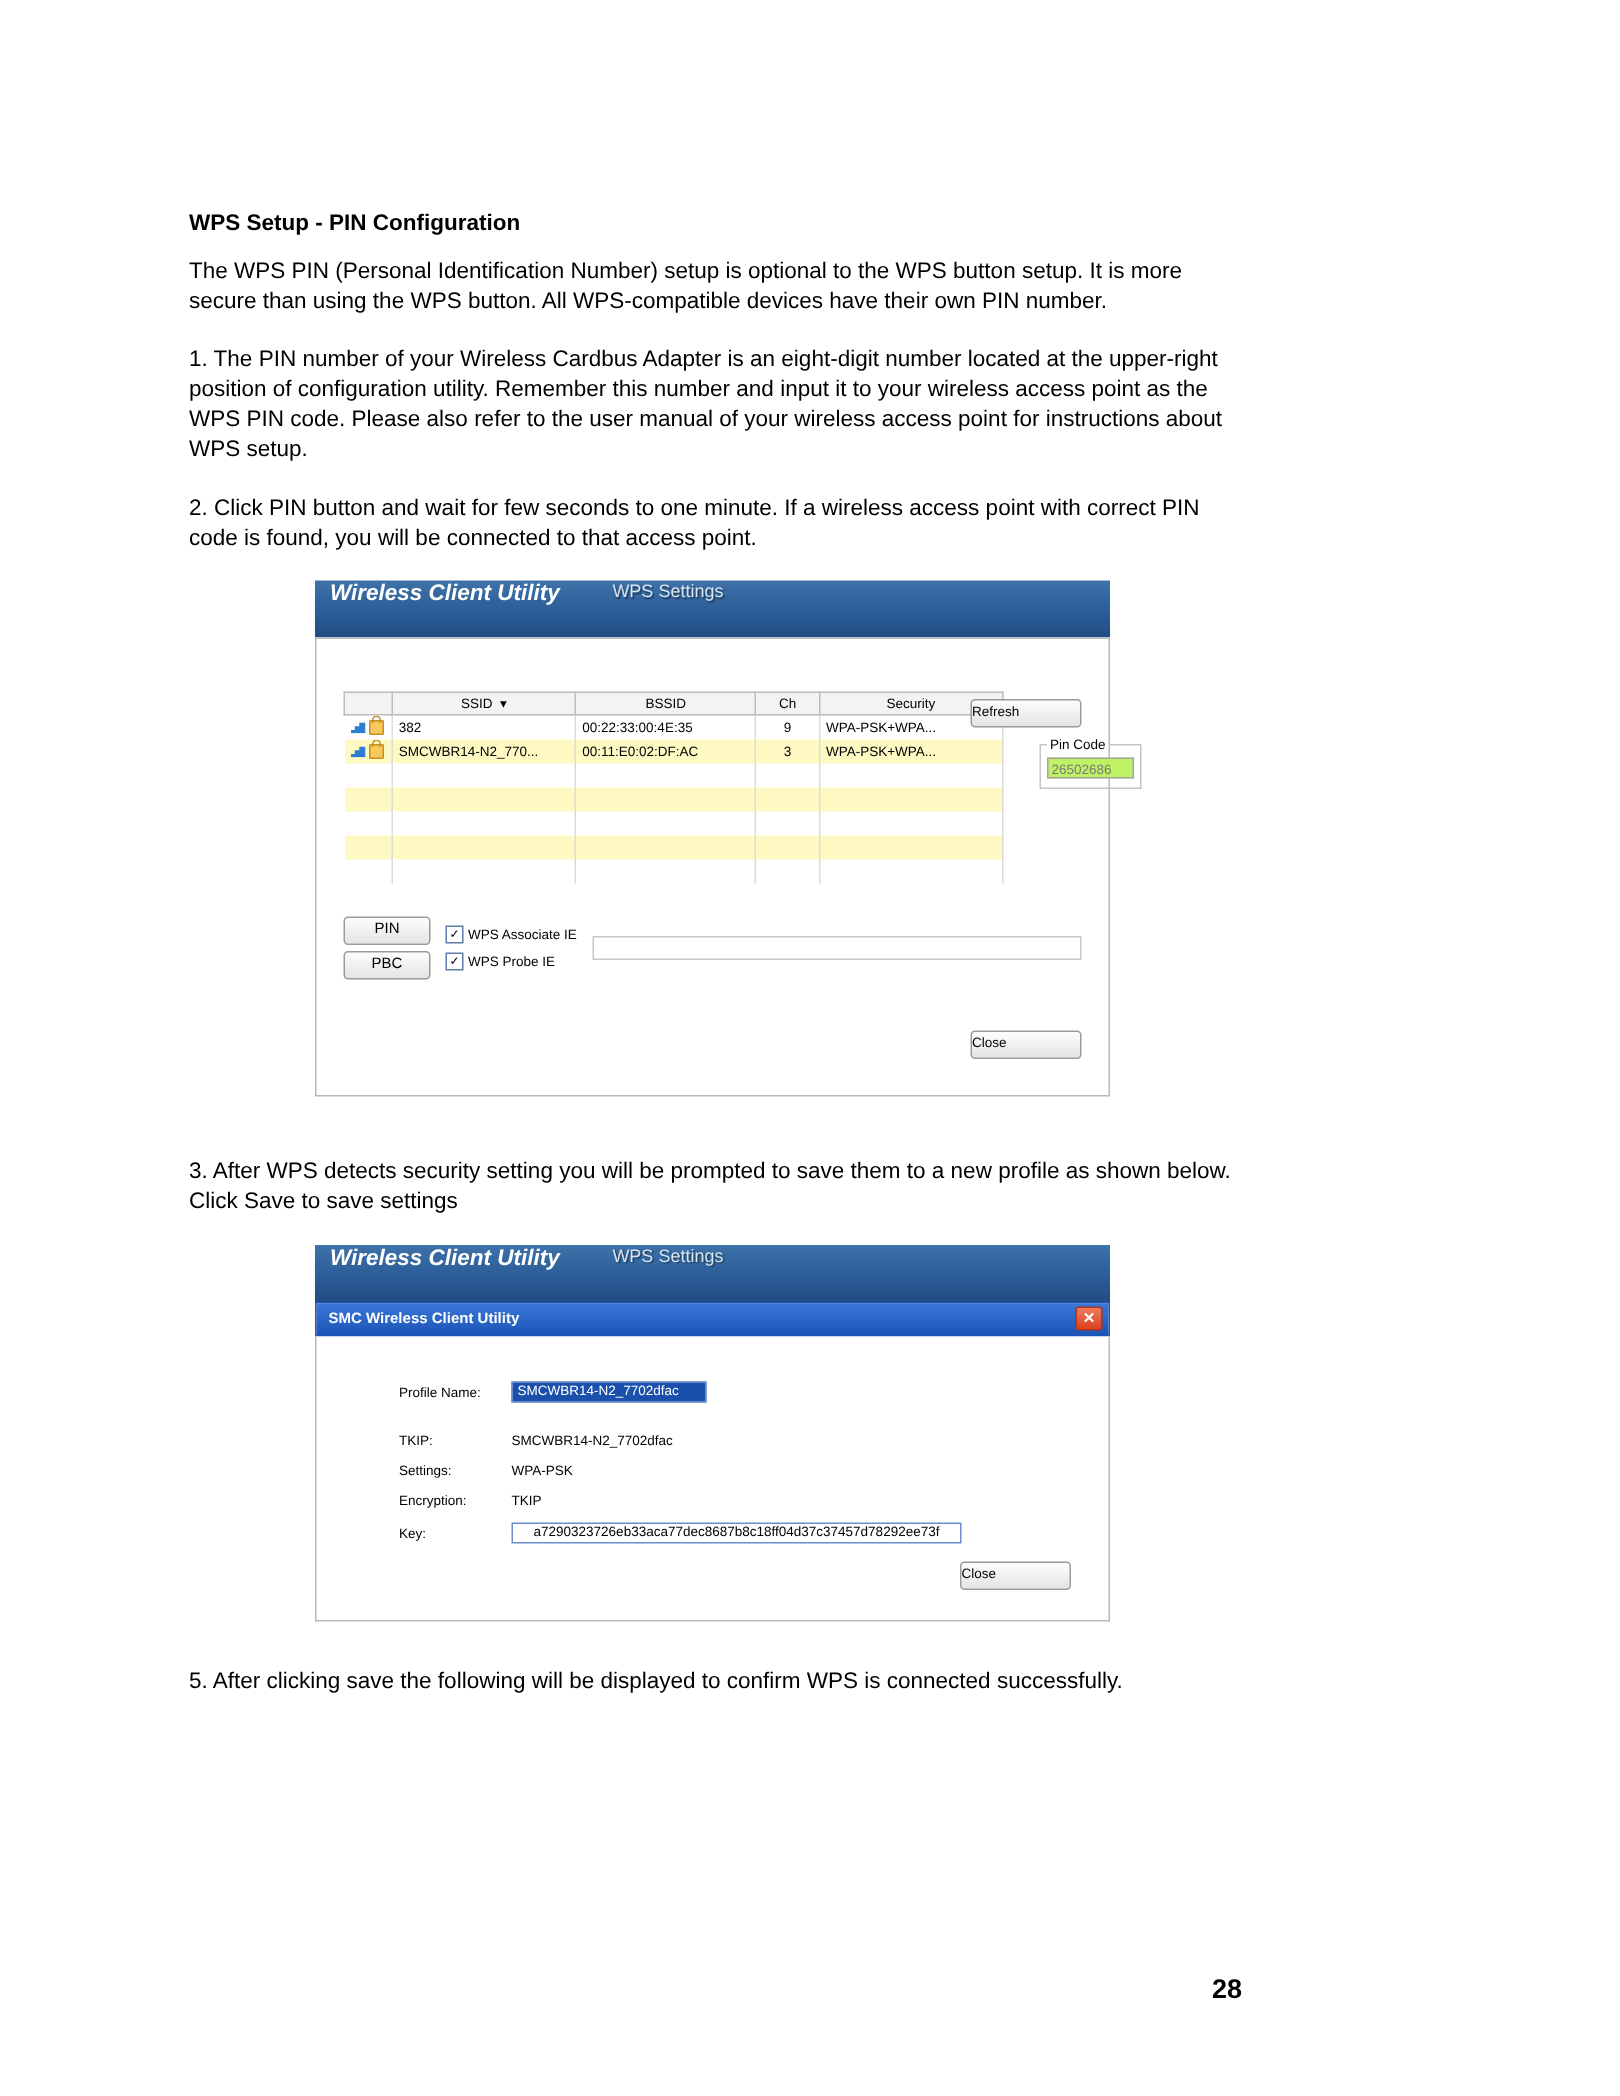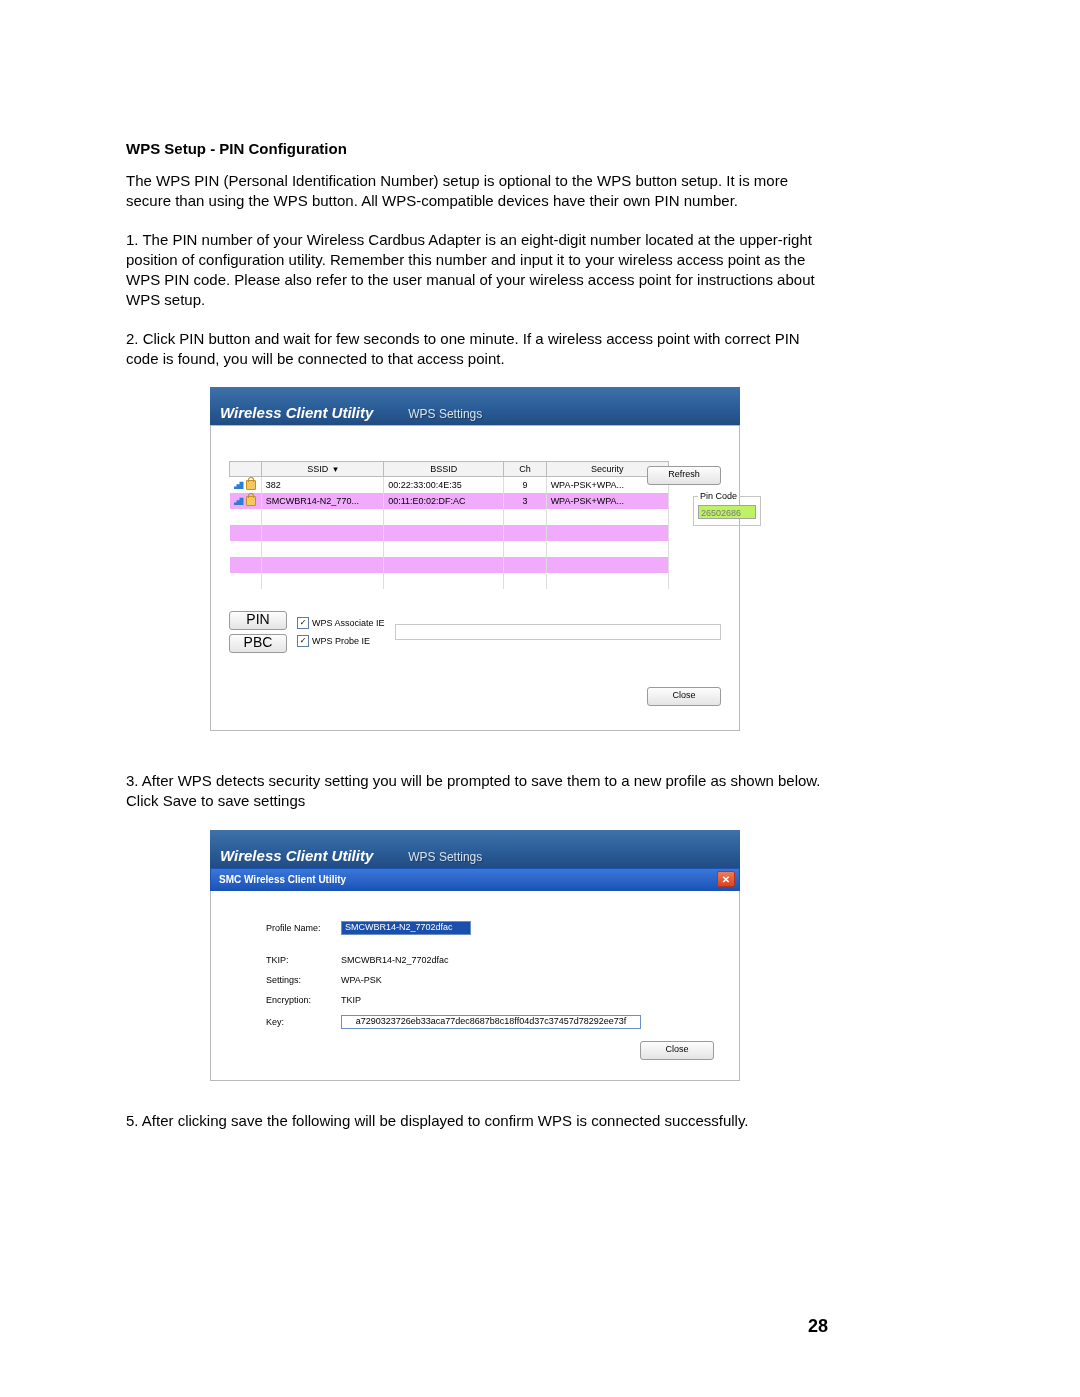--- a/index.html
+++ b/index.html
@@ -36,21 +36,21 @@
     margin: 6px auto 30px auto;
   }
   .shot1 {
     width: 530px;
     font-size: 10px;
   }
   .shot-header {
     height: 38px;
     background: linear-gradient(to bottom,#3e72a8 0%,#2b5d98 55%,#214c82 100%);
     display: flex;
-    align-items: flex-end;
+    align-items: flex-start;
     padding: 0 10px 4px 10px;
     box-sizing: border-box;
     color: #fff;
   }
   .shot-title {
     font-style: italic;
     font-weight: bold;
     font-size: 15px;
     margin-right: 35px;
   }
@@ -75,21 +75,21 @@
     padding: 2px 4px;
     font-weight: normal;
     font-size: 9px;
   }
   .wps-table td {
     border-right: 1px solid #dcdcdc;
     padding: 2px 4px;
     font-size: 9px;
     height: 12px;
   }
-  .wps-table tr.row-alt { background: #f0abfc; }
+  .wps-table tr.row-alt { background: #fef9c3; }
   .wps-table .col-icon { width:22px; }
   .wps-table .col-ssid { width:110px; }
   .wps-table .col-bssid { width:108px; }
   .wps-table .col-ch { width:32px; text-align:center; }
   .wps-table .col-sec { width:110px; }
   .icon-cell { display:flex; gap:2px; align-items:center; }
   .sig-bars {
     display:inline-block;width:10px;height:8px;
     background: linear-gradient(to top,#2d7dd2 0 100%);
     clip-path: polygon(0 70%,30% 70%,30% 40%,60% 40%,60% 10%,100% 10%,100% 100%,0 100%);
@@ -106,21 +106,21 @@
   }
   .btn {
     display:block;
     width:72px;
     height:17px;
     font-size:9px;
     background:linear-gradient(#fdfdfd,#e4e4e4);
     border:1px solid #9a9a9a;
     border-radius:3px;
     margin-bottom:6px;
-    text-align:center;
+    text-align:left;
     line-height:15px;
     cursor:pointer;
   }
   .fieldset-pin {
     border:1px solid #c4c4c4;
     padding:4px 4px 6px 4px;
     margin-top:4px;
     font-size:9px;
     margin-left:46px;
   }
@@ -128,21 +128,21 @@
   .pin-code-box {
     width:58px;height:14px;border:1px solid #a3a3a3;background:#bef264;font-size:9px;padding:0 2px;color:#7a7a7a;box-sizing:border-box;line-height:14px;
   }
   .bottom-ctrls {
     margin-top:22px;
     display:flex;
     align-items:center;
     gap:10px;
   }
   .btn-sm{
-    width:56px;height:17px;font-size:14px;background:linear-gradient(#fdfdfd,#e4e4e4);border:1px solid #9a9a9a;border-radius:3px;line-height:15px;text-align:center;cursor:pointer;
+    width:56px;height:17px;font-size:10px;background:linear-gradient(#fdfdfd,#e4e4e4);border:1px solid #9a9a9a;border-radius:3px;line-height:15px;text-align:center;cursor:pointer;
   }
   .cb-label{font-size:9px;display:flex;align-items:center;gap:3px;}
   .cb{width:10px;height:10px;border:1px solid #5a7bab;display:inline-flex;align-items:center;justify-content:center;font-size:8px;line-height:8px;}
   .close-row{display:flex;justify-content:flex-end;margin-top:34px;}
   
   .shot2{width:530px;font-size:10px;}
   .dlg-titlebar{
     height:21px;background:linear-gradient(#3a77d8,#1b54b8);display:flex;align-items:center;justify-content:space-between;padding:0 4px 0 8px;color:#fff;font-size:10px;font-weight:bold;border:1px solid #1b54b8;
   }
   .dlg-close{

